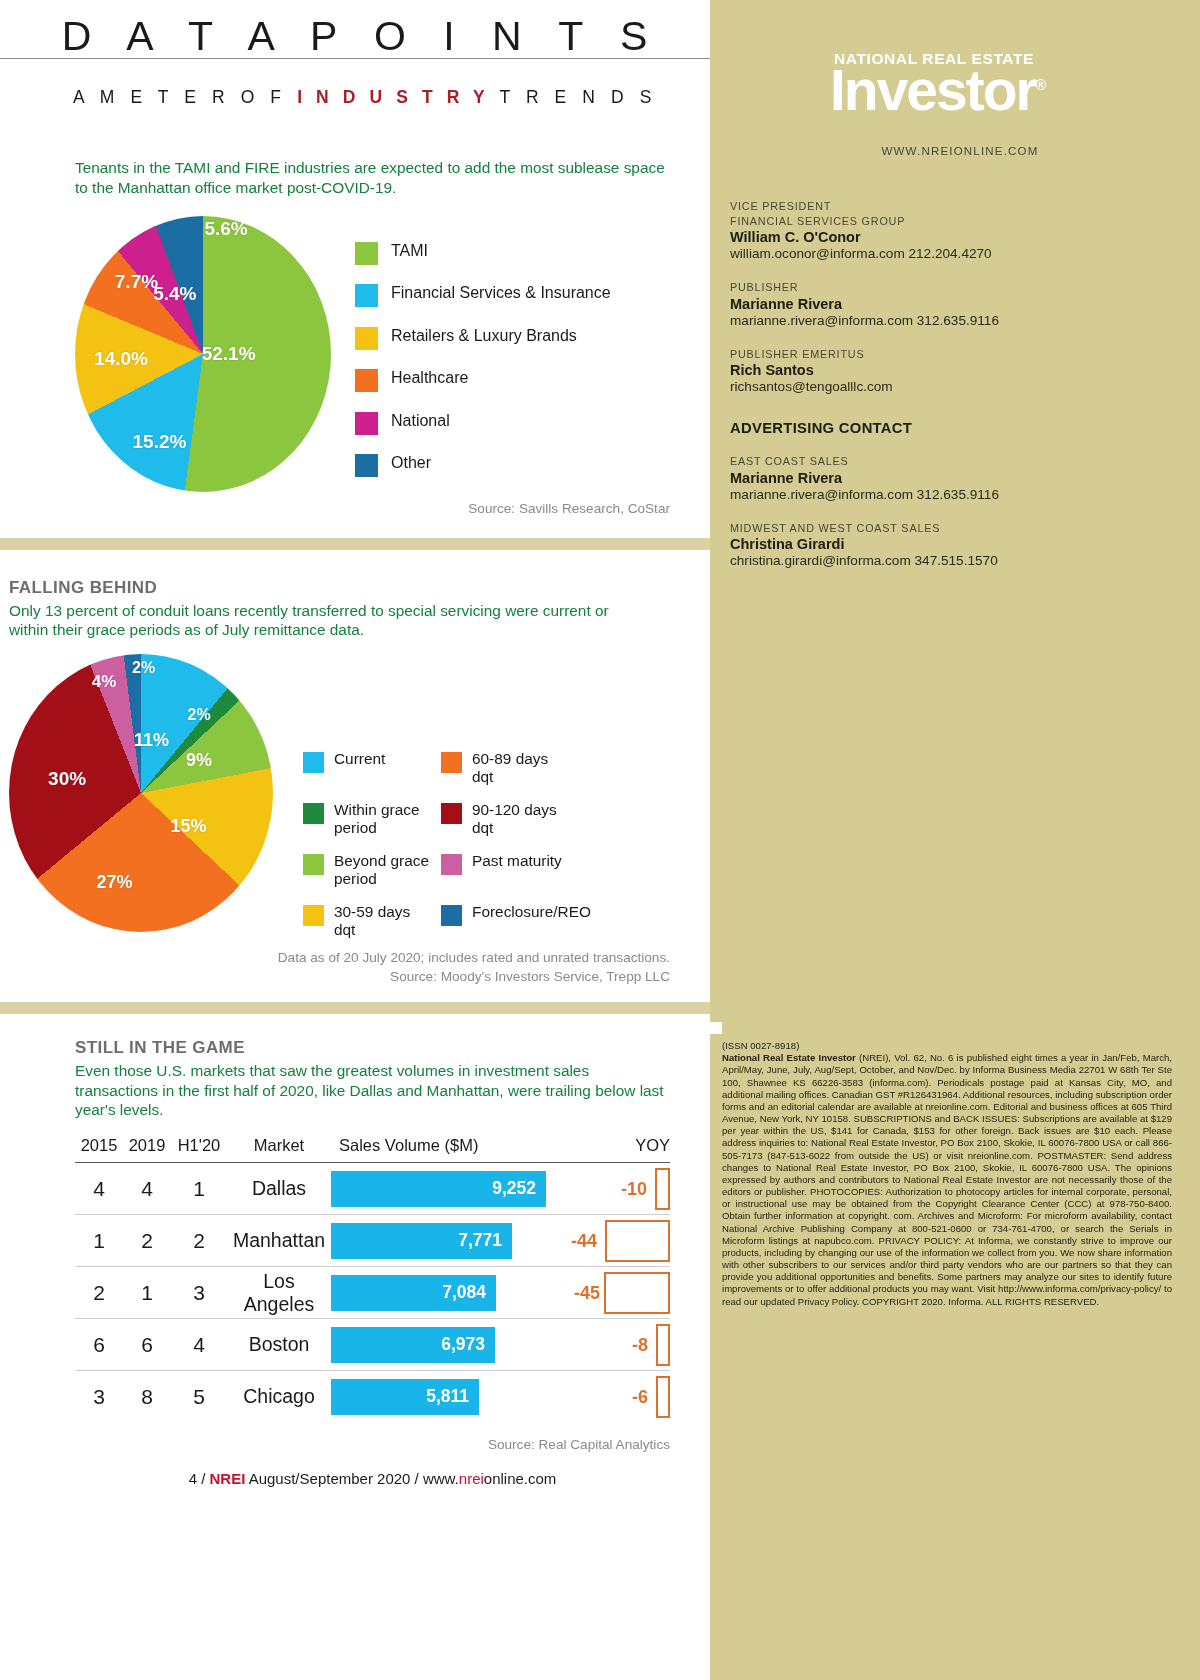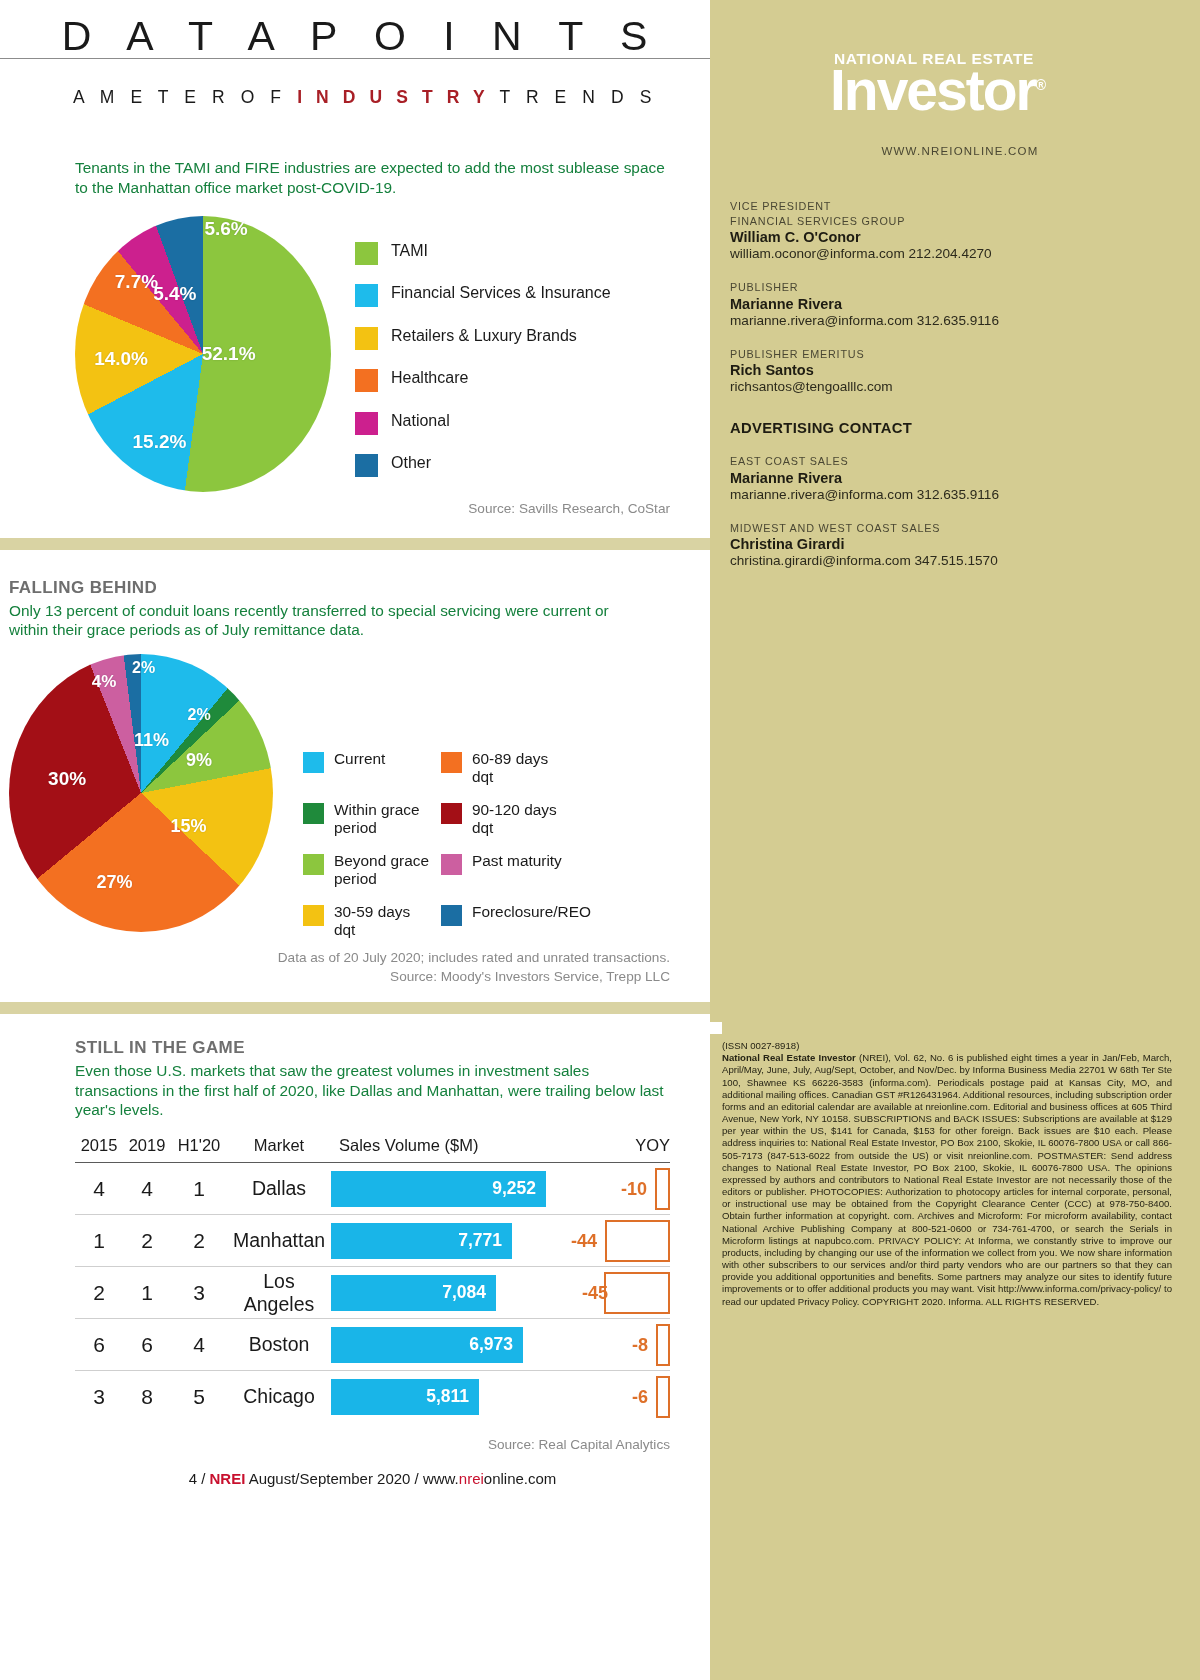--- a/index.html
+++ b/index.html
@@ -348,30 +348,30 @@
             <tr>
               <td class="cell-rank">2</td>
               <td class="cell-rank">1</td>
               <td class="cell-rank">3</td>
               <td class="cell-mkt">Los Angeles</td>
               <td class="bar-cell" colspan="2">
                 <div class="bar" style="width:165px">7,084</div>
               </td>
               <td class="yoy-cell">
                 <div class="yoy-box" style="width:66px"></div>
-                <div class="yoy-num" style="right:62px">-45</div>
+                <div class="yoy-num" style="right:70px">-45</div>
               </td>
             </tr>
             <tr>
               <td class="cell-rank">6</td>
               <td class="cell-rank">6</td>
               <td class="cell-rank">4</td>
               <td class="cell-mkt">Boston</td>
               <td class="bar-cell" colspan="2">
-                <div class="bar" style="width:192px">6,973</div>
+                <div class="bar" style="width:164px">6,973</div>
               </td>
               <td class="yoy-cell">
                 <div class="yoy-box" style="width:14px"></div>
                 <div class="yoy-num" style="right:22px">-8</div>
               </td>
             </tr>
             <tr>
               <td class="cell-rank">3</td>
               <td class="cell-rank">8</td>
               <td class="cell-rank">5</td>

